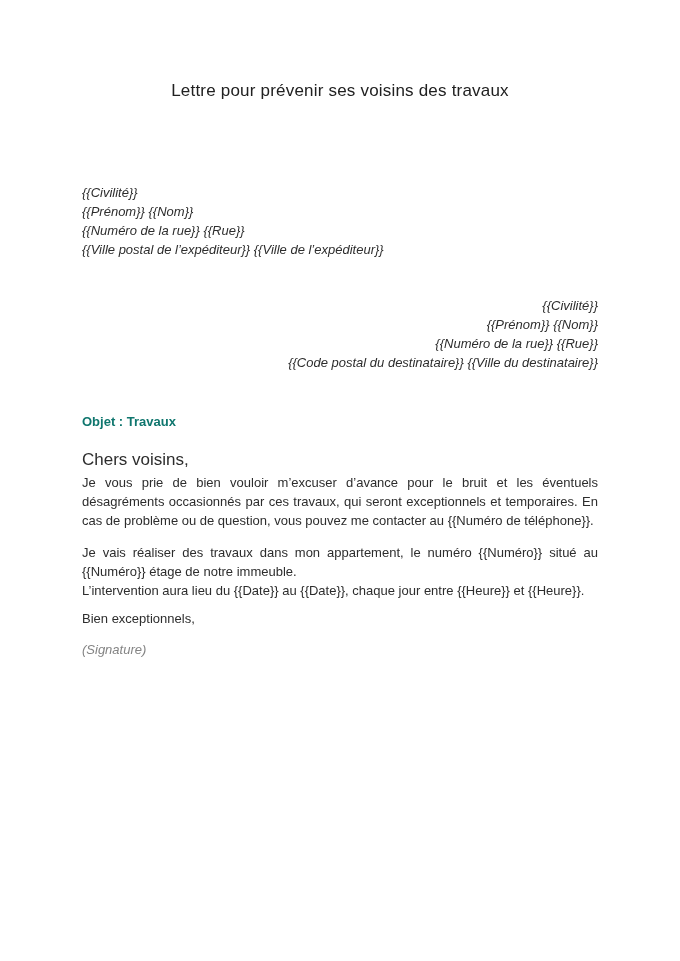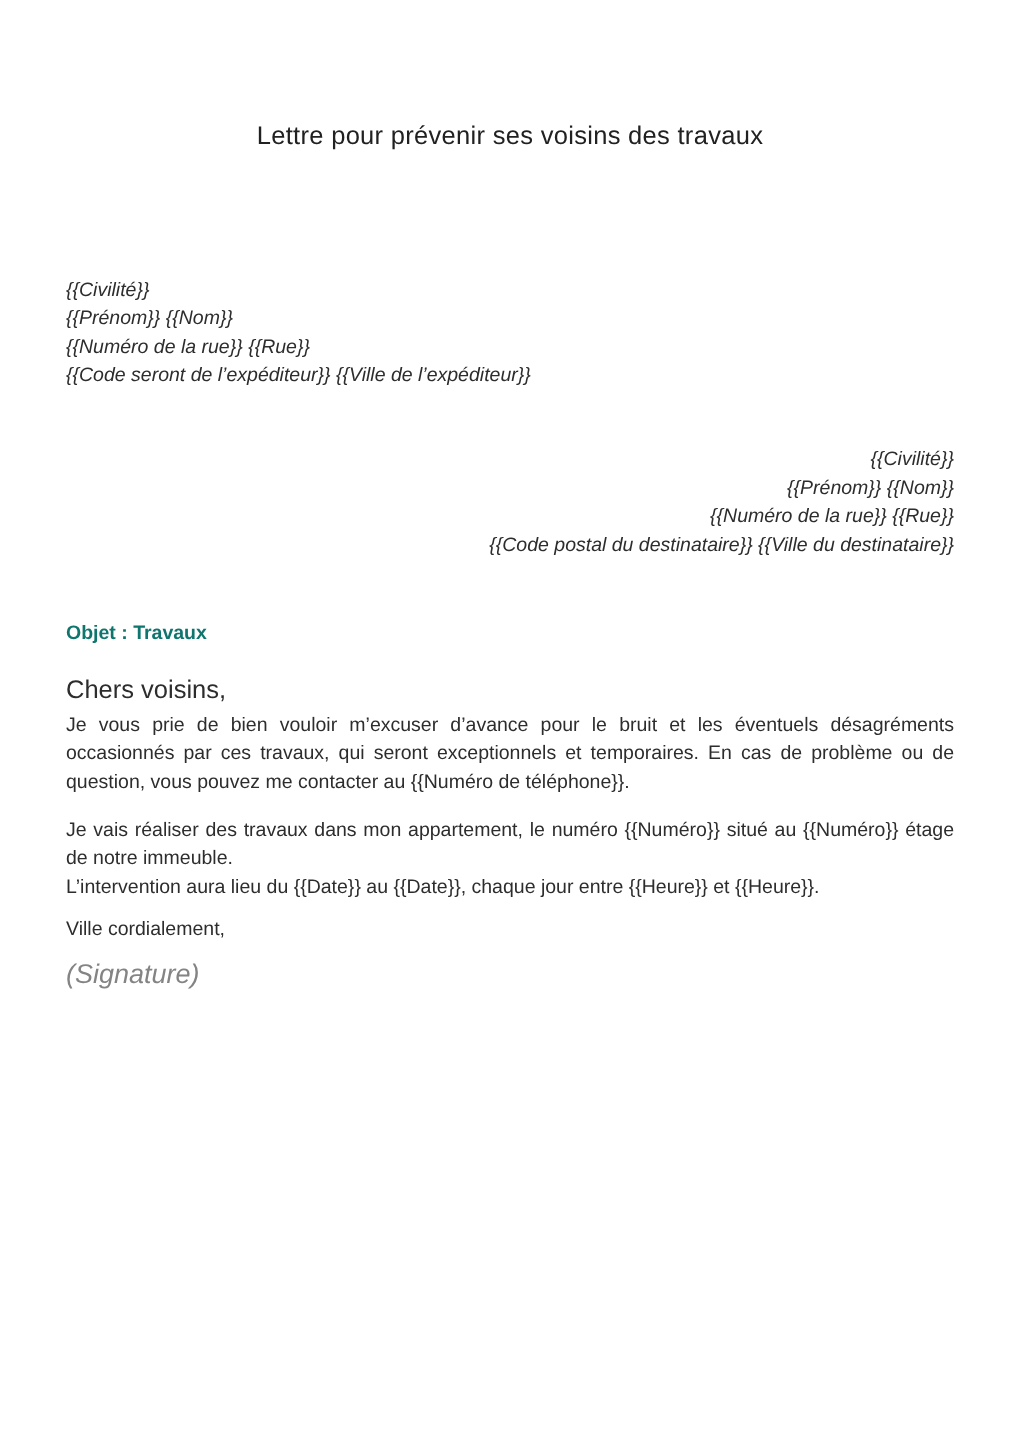--- a/index.html
+++ b/index.html
@@ -12,21 +12,21 @@
     position: relative;
     width: 680px;
     height: 961px;
     background: #ffffff;
     font-family: "Liberation Sans", "DejaVu Sans", sans-serif;
     color: #2d2d2d;
     overflow: hidden;
   }
 
   .content {
-    padding: 0 44px;
+    padding: 0 82px;
   }
 
   .doc-title {
     margin-top: 81px;
     font-size: 17px;
     line-height: 20px;
     font-weight: 400;
     text-align: center;
     color: #212121;
     letter-spacing: 0.2px;
@@ -72,57 +72,57 @@
   .para-2 { margin-top: 4px; }
 
   .closing {
     margin-top: 9px;
     font-size: 13px;
     line-height: 19px;
   }
 
   .signature {
     margin-top: 12px;
-    font-size: 18px;
+    font-size: 13px;
     line-height: 19px;
     font-style: italic;
     color: #848484;
   }
 </style>
 </head>
 <body>
 
 <div class="page">
   <div class="content">
 
     <div class="doc-title">Lettre pour prévenir ses voisins des travaux</div>
 
     <div class="address-block sender-block">
       <div>{{Civilité}}</div>
       <div>{{Prénom}} {{Nom}}</div>
       <div>{{Numéro de la rue}} {{Rue}}</div>
-      <div>{{Code seront de l’expéditeur}} {{Ville de l’expéditeur}}</div>
+      <div>{{Ville postal de l’expéditeur}} {{Ville de l’expéditeur}}</div>
     </div>
 
     <div class="address-block recipient-block">
       <div>{{Civilité}}</div>
       <div>{{Prénom}} {{Nom}}</div>
       <div>{{Numéro de la rue}} {{Rue}}</div>
       <div>{{Code postal du destinataire}} {{Ville du destinataire}}</div>
     </div>
 
     <div class="subject-line">Objet : Travaux</div>
 
     <div class="salutation">Chers voisins,</div>
 
     <div class="para para-2">Je vous prie de bien vouloir m’excuser d’avance pour le bruit et les éventuels désagréments occasionnés par ces travaux, qui seront exceptionnels et temporaires. En cas de problème ou de question, vous pouvez me contacter au {{Numéro de téléphone}}.</div>
 
     <div class="para para-1">
       <div>Je vais réaliser des travaux dans mon appartement, le numéro {{Numéro}} situé au {{Numéro}} étage de notre immeuble.</div>
       <div>L’intervention aura lieu du {{Date}} au {{Date}}, chaque jour entre {{Heure}} et {{Heure}}.</div>
     </div>
 
-    <div class="closing">Ville cordialement,</div>
+    <div class="closing">Bien exceptionnels,</div>
 
     <div class="signature">(Signature)</div>
 
   </div>
 </div>
 
 </body></html>

